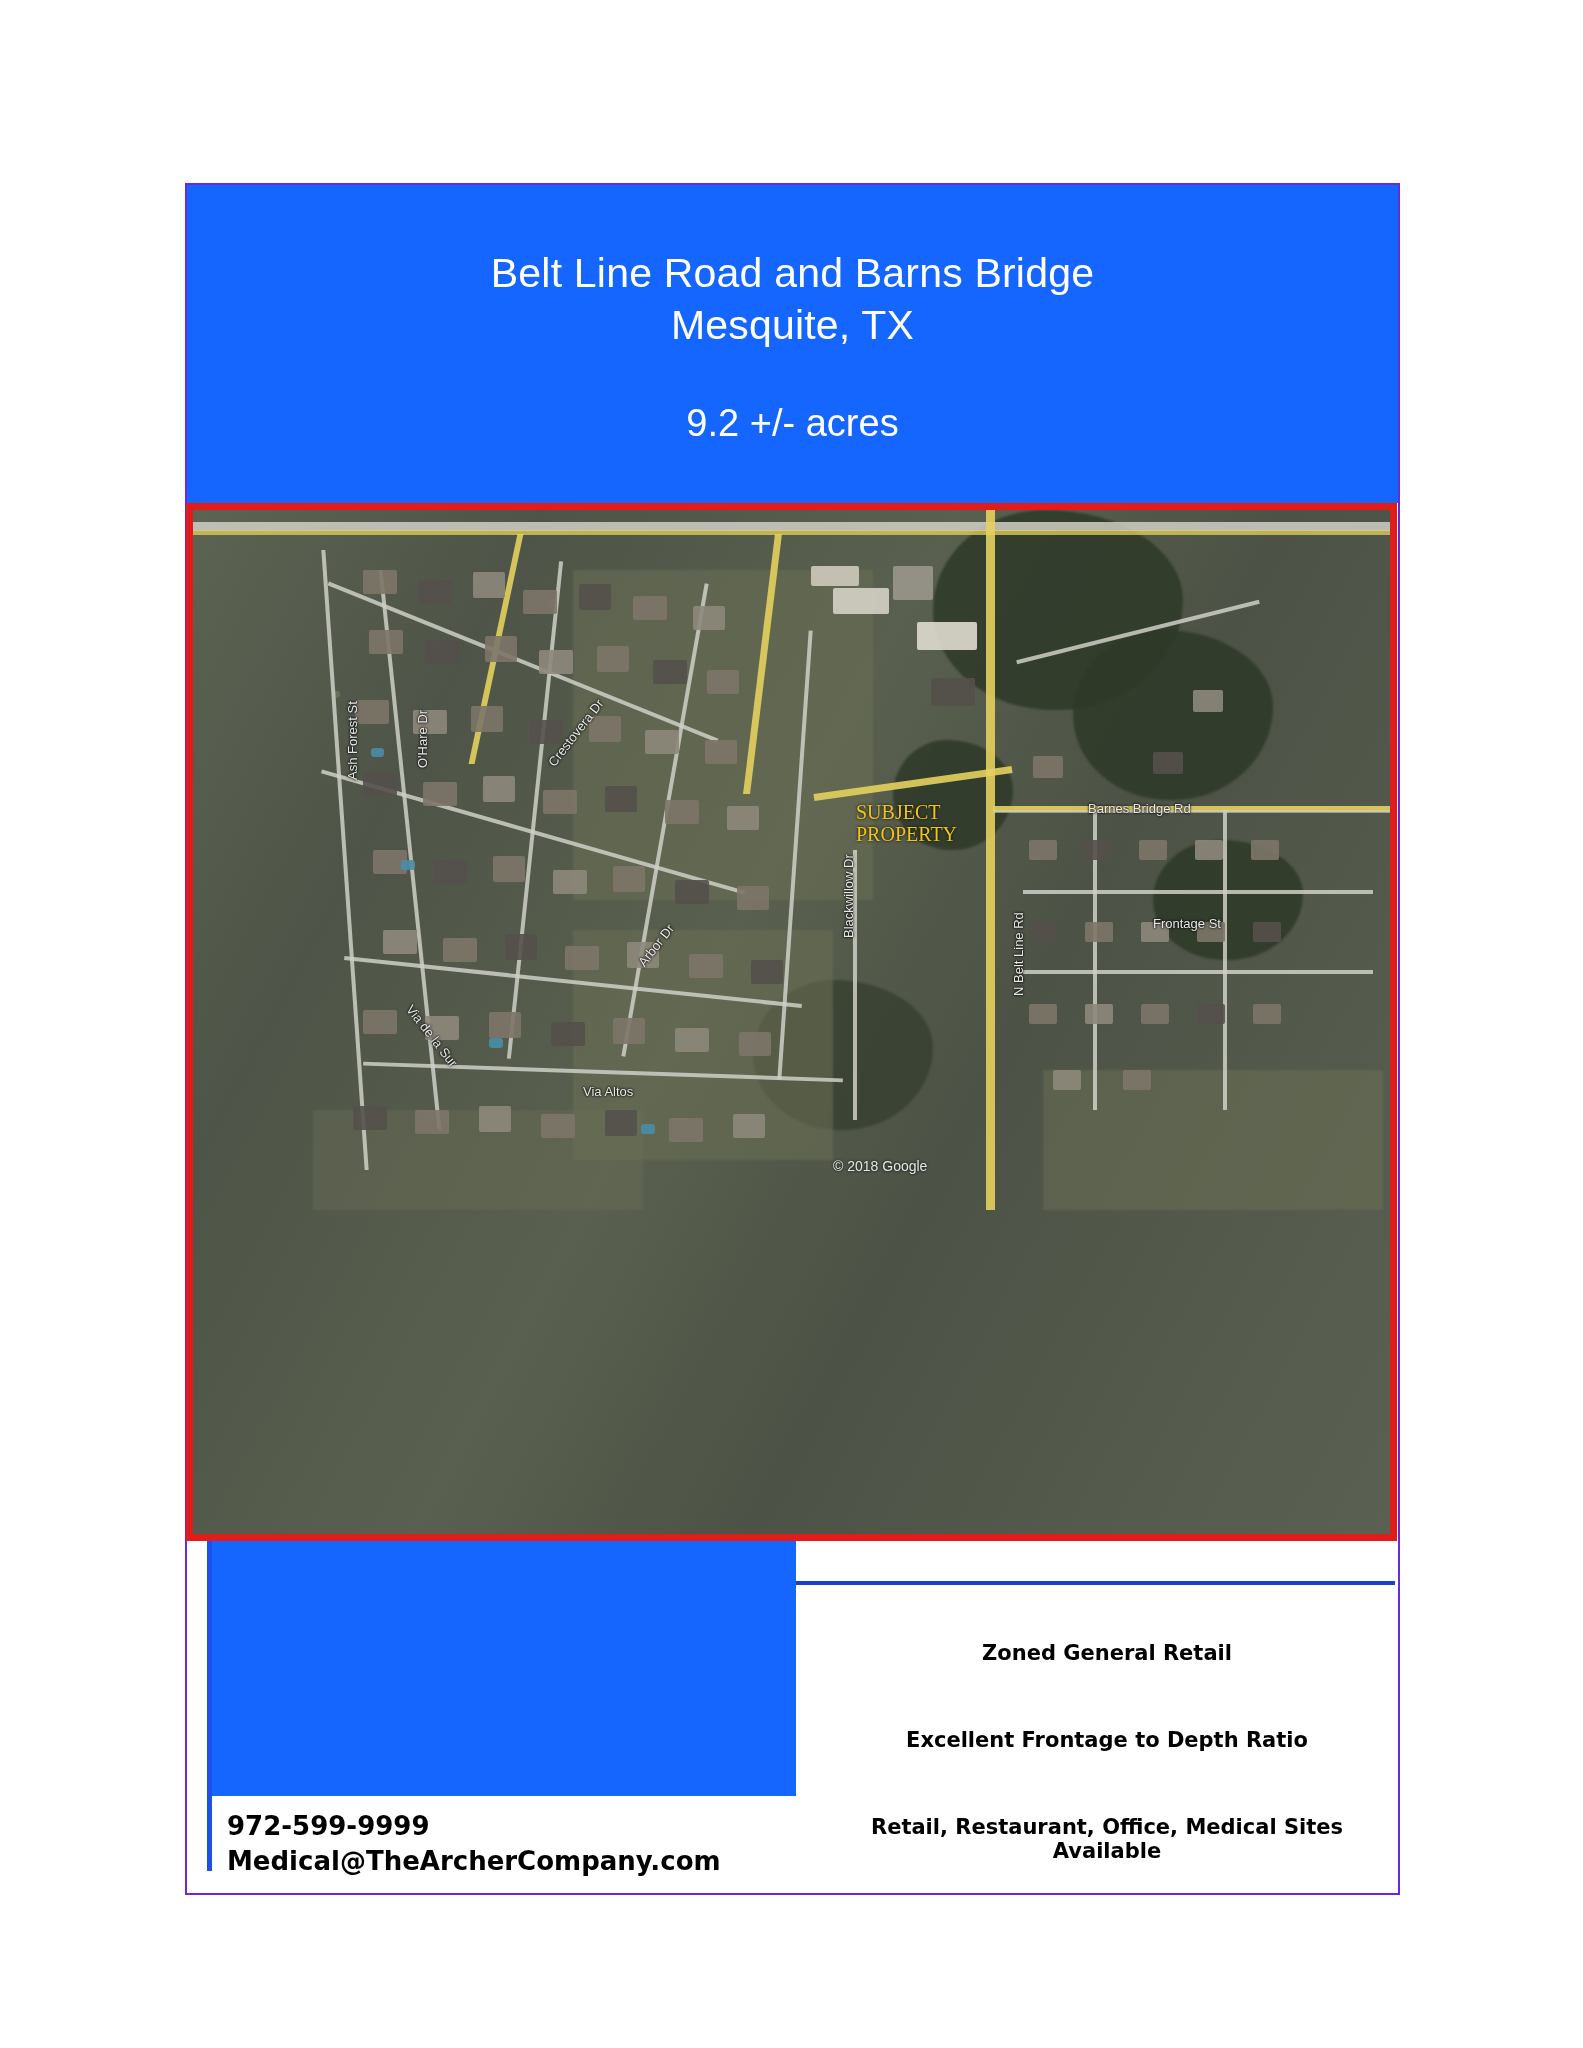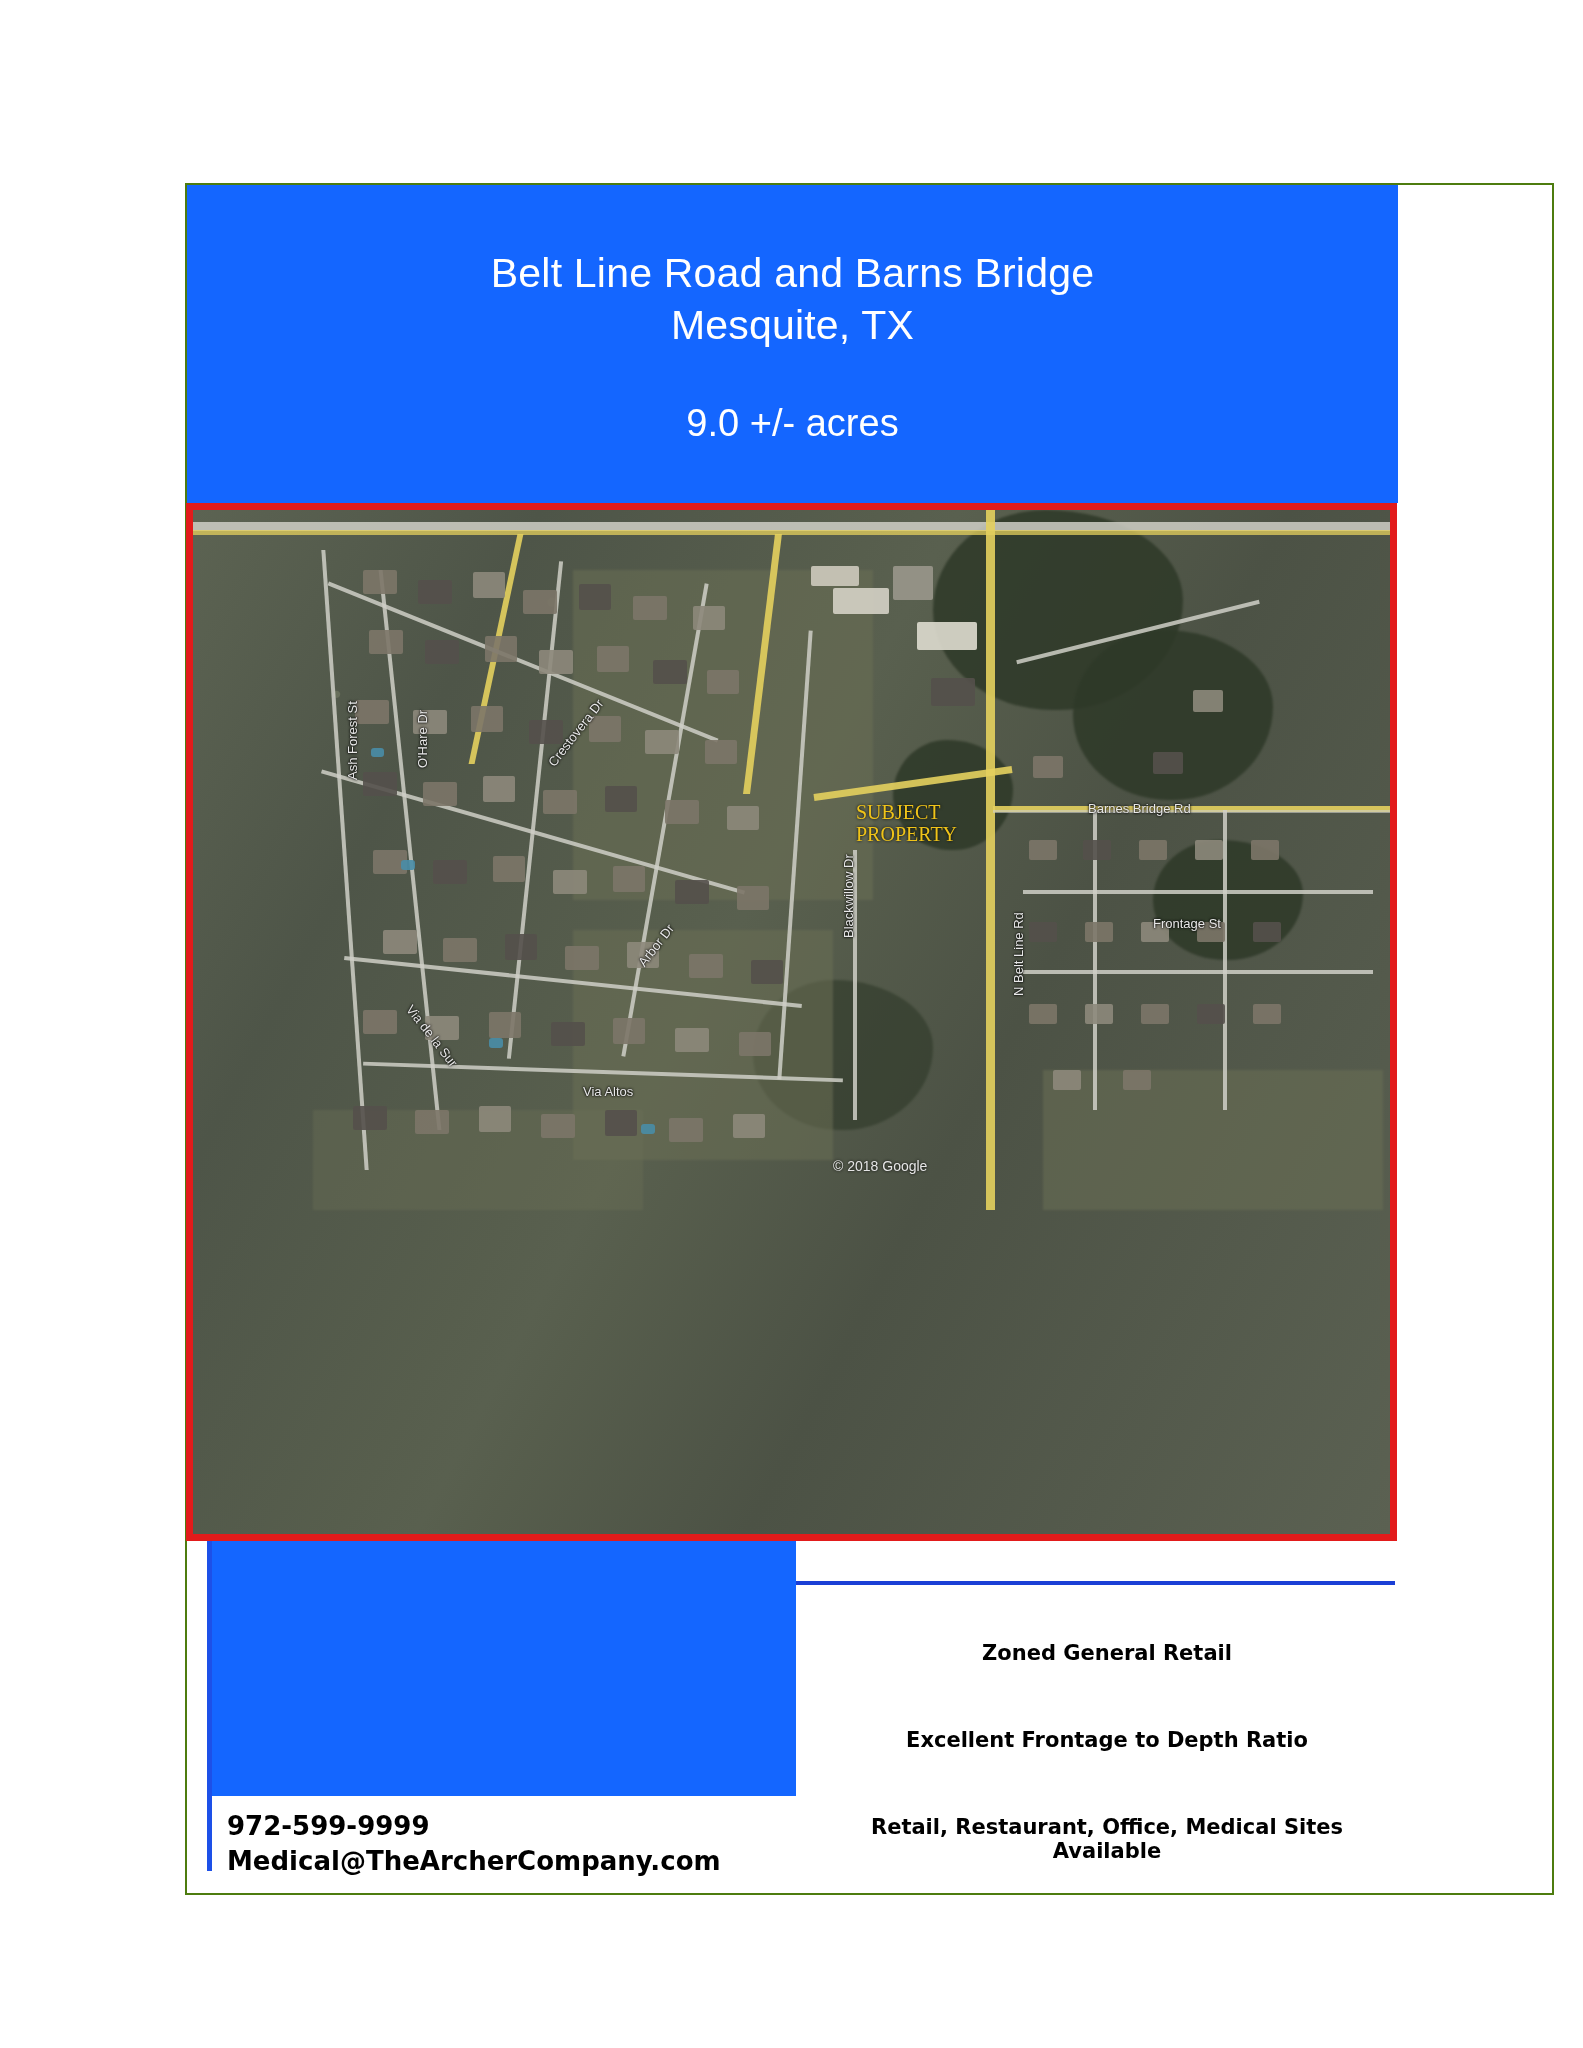--- a/index.html
+++ b/index.html
@@ -21,23 +21,23 @@
     width: 1583px;
     height: 2048px;
     background: #ffffff;
   }
 
   
   .flyer-frame {
     position: absolute;
     left: 185px;
     top: 183px;
-    width: 1369px;
+    width: 1215px;
     height: 1712px;
-    border: 2px solid #4d7c0f;
+    border: 2px solid #6d28d9;
     box-sizing: border-box;
     background: #ffffff;
   }
 
   
   .header-band {
     position: absolute;
     left: 0px;
     top: 0px;
     width: 1211px;
@@ -232,21 +232,21 @@
 <body>
 
 <div class="page">
   <div class="flyer-frame">
 
     <div class="header-band">
       <h1 class="header-title">
         <span>Belt Line Road and Barns Bridge</span><br>
         <span>Mesquite, TX</span>
       </h1>
-      <div class="header-sub">9.0 +/- acres</div>
+      <div class="header-sub">9.2 +/- acres</div>
     </div>
 
     <div class="map-block">
       <div class="map-canvas">
 
         <div class="veg" style="left:740px;top:0px;width:250px;height:200px;"></div>
         <div class="veg" style="left:880px;top:120px;width:200px;height:170px;"></div>
         <div class="veg" style="left:700px;top:230px;width:120px;height:110px;"></div>
         <div class="veg" style="left:960px;top:330px;width:150px;height:120px;"></div>
         <div class="veg" style="left:560px;top:470px;width:180px;height:150px;opacity:.6;"></div>

